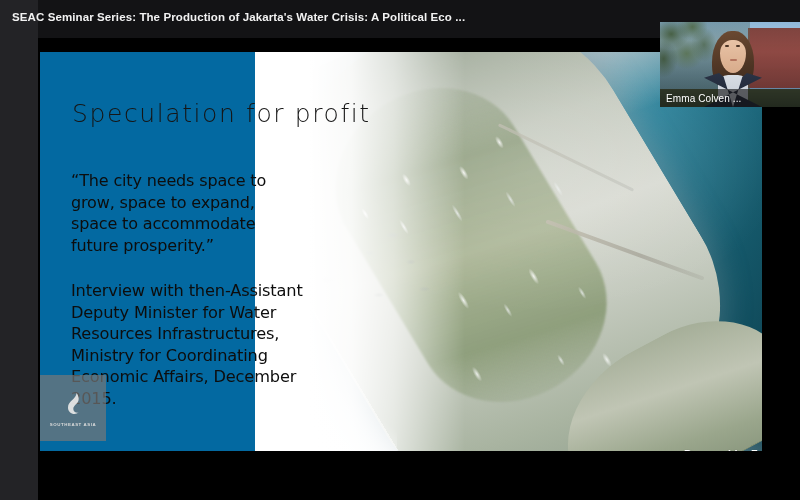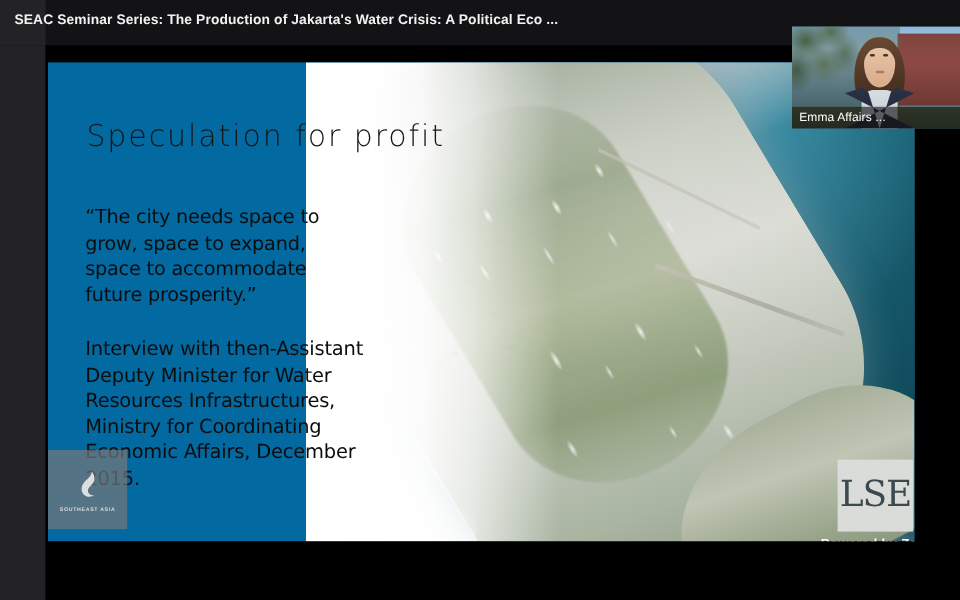--- a/index.html
+++ b/index.html
@@ -318,23 +318,20 @@
       <div class="quote">“The city needs space to grow, space to expand, space to accommodate future prosperity.”</div>
       <div class="attribution">Interview with then-Assistant Deputy Minister for Water Resources Infrastructures, Ministry for Coordinating Economic Affairs, December 2015.</div>
 
       <div class="seac-logo">
         <svg class="seac-flame" viewBox="0 0 20 28">
           <path d="M13.5 1C13.5 7 5 8.5 5 15.5c0 4 3 6.5 6.5 6.5 1.6 0 3-.5 4-1.4-3 .3-5.2-1.3-5.2-3.7 0-3.6 5.4-5.2 5.4-10.1 0-2.2-1-4.2-2.2-5.8z" fill="#e8e8e8" opacity=".92"></path>
         </svg>
         <div class="seac-caption">SOUTHEAST ASIA</div>
       </div>
 
-      <div class="lse-logo">
-        <span class="lse-text">LSE</span>
-      </div>
 
       <div class="powered">Powered by Zoom</div>
     </div>
   </div>
 
   <div class="webcam">
     <div class="cam-sky"></div>
     <div class="cam-building"></div>
     <div class="cam-trees"></div>
     <div class="cam-ground"></div>
@@ -343,16 +340,16 @@
       <div class="cam-hair"></div>
       <div class="cam-face"></div>
       <div class="cam-eye l"></div>
       <div class="cam-eye r"></div>
       <div class="cam-mouth"></div>
       <div class="cam-shirt"></div>
       <div class="cam-jacket"></div>
     </div>
 
     <div class="cam-namebar"></div>
-    <div class="cam-name">Emma Affairs ...</div>
+    <div class="cam-name">Emma Colven ...</div>
   </div>
 
 </div>
 
 </body></html>

